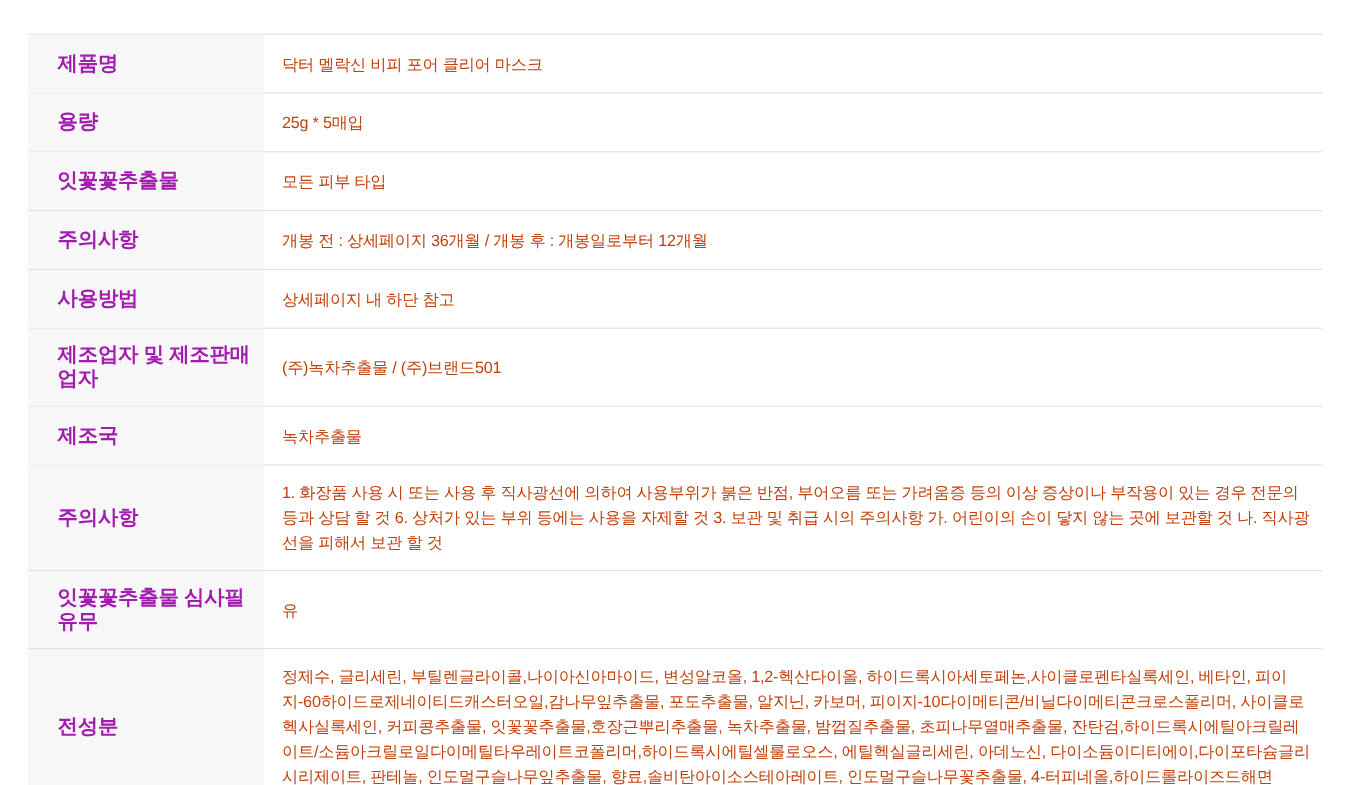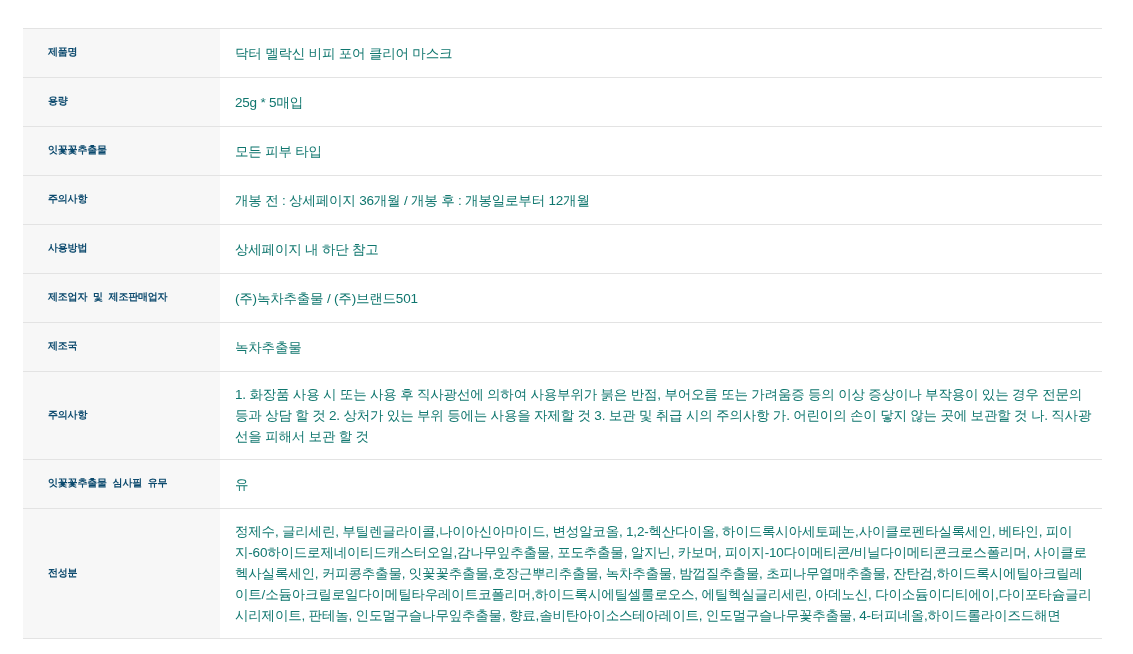--- a/index.html
+++ b/index.html
@@ -24,34 +24,33 @@
     border-bottom: 1px solid #e3e3e3;
     min-height: 49px;
   }
   .spec-label {
     width: 197px;
     flex-shrink: 0;
     background: #f7f7f7;
     display: flex;
     align-items: center;
     padding: 12px 10px 12px 25px;
-    font-size: 10px;
+    font-size: 17px;
     font-weight: 700;
-    color: #0c4a6e;
+    color: #a21caf;
     line-height: 20px;
-    font-family: Liberation Mono, monospace;
   }
   .spec-value {
     flex: 1;
     display: flex;
     align-items: center;
     padding: 12px 8px 12px 15px;
     font-size: 13.5px;
     font-weight: 400;
-    color: #0f766e;
+    color: #c2410c;
     line-height: 21px;
   }
   .spec-value span { display: block; }
 </style>
 </head>
 <body>
 
 <div class="spec-table">
 
   <div class="spec-row">
@@ -99,21 +98,21 @@
   <div class="spec-row">
     <div class="spec-label">제조국</div>
     <div class="spec-value">
         <span>녹차추출물</span>
       </div>
   </div>
 
   <div class="spec-row">
     <div class="spec-label">주의사항</div>
     <div class="spec-value">
-        <span>1. 화장품 사용 시 또는 사용 후 직사광선에 의하여 사용부위가 붉은 반점, 부어오름 또는 가려움증 등의 이상 증상이나 부작용이 있는 경우 전문의 등과 상담 할 것 2. 상처가 있는 부위 등에는 사용을 자제할 것 3. 보관 및 취급 시의 주의사항 가. 어린이의 손이 닿지 않는 곳에 보관할 것 나. 직사광선을 피해서 보관 할 것</span>
+        <span>1. 화장품 사용 시 또는 사용 후 직사광선에 의하여 사용부위가 붉은 반점, 부어오름 또는 가려움증 등의 이상 증상이나 부작용이 있는 경우 전문의 등과 상담 할 것 6. 상처가 있는 부위 등에는 사용을 자제할 것 3. 보관 및 취급 시의 주의사항 가. 어린이의 손이 닿지 않는 곳에 보관할 것 나. 직사광선을 피해서 보관 할 것</span>
       </div>
   </div>
 
   <div class="spec-row">
     <div class="spec-label">잇꽃꽃추출물 심사필 유무</div>
     <div class="spec-value">
         <span>유</span>
       </div>
   </div>
 

